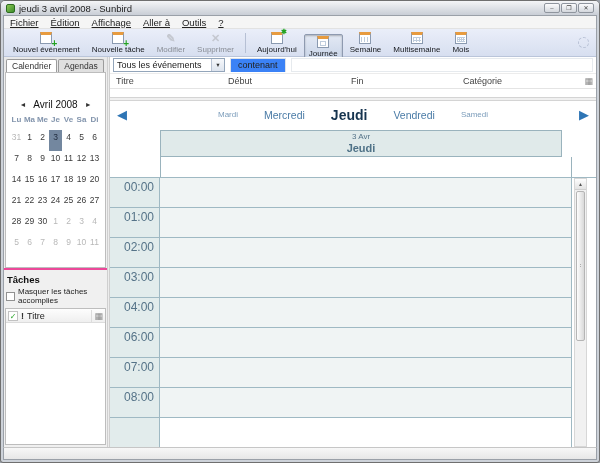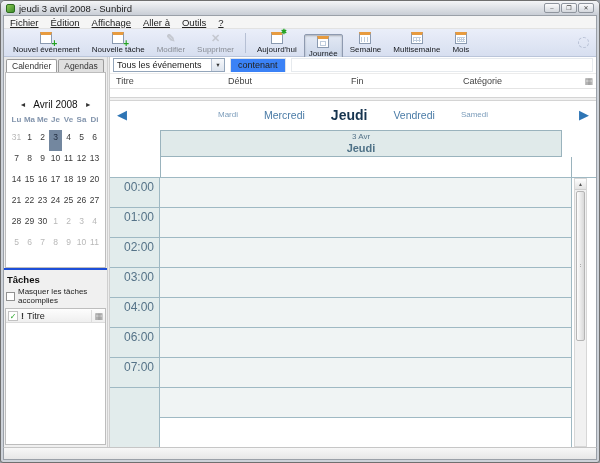--- a/index.html
+++ b/index.html
@@ -40,21 +40,21 @@
   .stab{padding:1px 5px 0;border:1px solid #9b9b9b;border-bottom:none;border-radius:2px 2px 0 0;background:#e0e0e0;color:#333;}
   .stab.active{background:#fff;}
   .calendar-panel{flex:0 0 196px;margin:0 1px;background:#fff;border:1px solid #bdbdbd;display:flex;flex-direction:column;align-items:center;padding-top:26px;overflow:hidden;}
   .mc-header{display:flex;align-items:center;gap:7px;font-size:10px;font-weight:normal;color:#111;}
   .mc-arrow{font-size:7px;color:#333;}
   .mc-grid{display:grid;grid-template-columns:repeat(7,13px);margin-top:4px;row-gap:0;}
   .mc-wd{font-size:8px;font-weight:bold;color:#8395ad;text-align:center;height:12px;line-height:12px;}
   .mc-day{font-size:8.5px;color:#3a3a3a;text-align:center;height:21px;line-height:14px;}
   .mc-day.muted{color:#b8b8b8;}
   .mc-day.selected{background:#73879f;color:#222e40;height:21px;line-height:14px;}
-  .tasks-section{flex:1;display:flex;flex-direction:column;padding:3px 1px 2px;overflow:hidden;border-top:2px solid #1d4ed8;}
+  .tasks-section{flex:1;display:flex;flex-direction:column;padding:3px 1px 2px;overflow:hidden;border-top:2px solid #ec4899;}
   .tasks-title{font-size:9.5px;font-weight:bold;color:#111;padding:1px 2px 2px;}
   .hide-row{display:flex;align-items:center;gap:3px;font-size:8px;color:#222;padding:0 1px 3px;}
   .cb{width:9px;height:9px;border:1px solid #919191;background:#fff;flex:0 0 9px;}
   .task-tree{flex:1;background:#fff;border:1px solid #bdbdbd;display:flex;flex-direction:column;}
   .tree-header{height:14px;flex:0 0 14px;display:flex;align-items:center;gap:3px;padding:0 2px;font-size:9px;color:#222;background:linear-gradient(#fdfdfd,#efefef);border-bottom:1px solid #dcdcdc;}
   .tch{width:10px;height:10px;border:1px solid #c2c2c2;background:#fff;color:#2aa52a;font-size:8px;line-height:9px;text-align:center;flex:0 0 10px;}
   .prio{font-weight:bold;color:#333;}
   .tree-title{flex:1;}
   .colpick{font-size:9px;color:#8a8a8a;border-left:1px solid #dcdcdc;padding-left:2px;line-height:12px;}
   
@@ -307,20 +307,21 @@
 
         <div class="timegrid">
           <div class="gutter" id="gutter-rows">
               <div class="g-row">00:00</div>
               <div class="g-row">01:00</div>
               <div class="g-row">02:00</div>
               <div class="g-row">03:00</div>
               <div class="g-row">04:00</div>
               <div class="g-row">06:00</div>
               <div class="g-row">07:00</div>
+              <div class="g-row">08:00</div>
             </div>
           <div class="daycol" id="day-rows">
               <div class="d-row"></div>
               <div class="d-row"></div>
               <div class="d-row"></div>
               <div class="d-row"></div>
               <div class="d-row"></div>
               <div class="d-row"></div>
               <div class="d-row"></div>
               <div class="d-row"></div>

